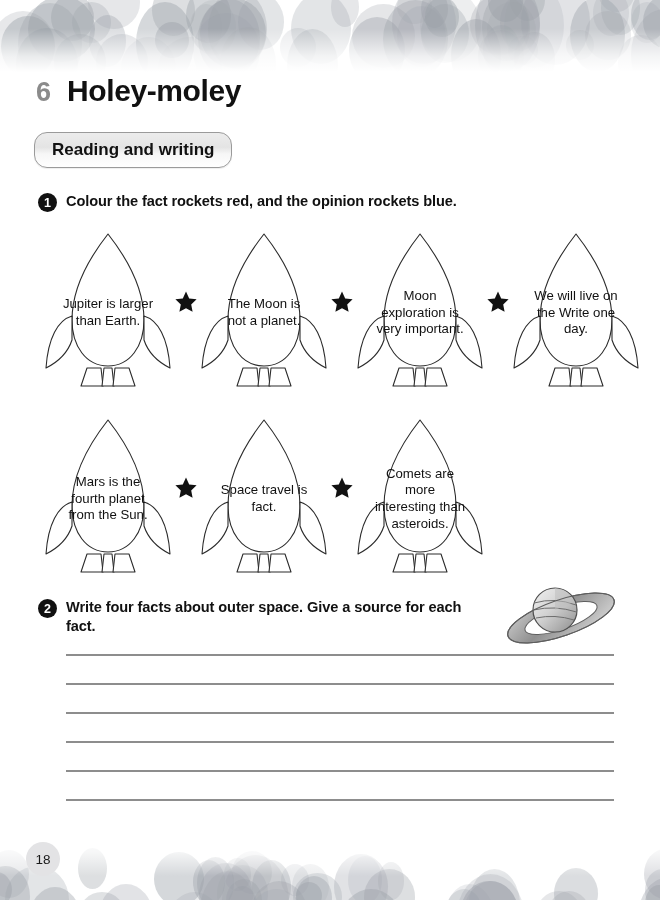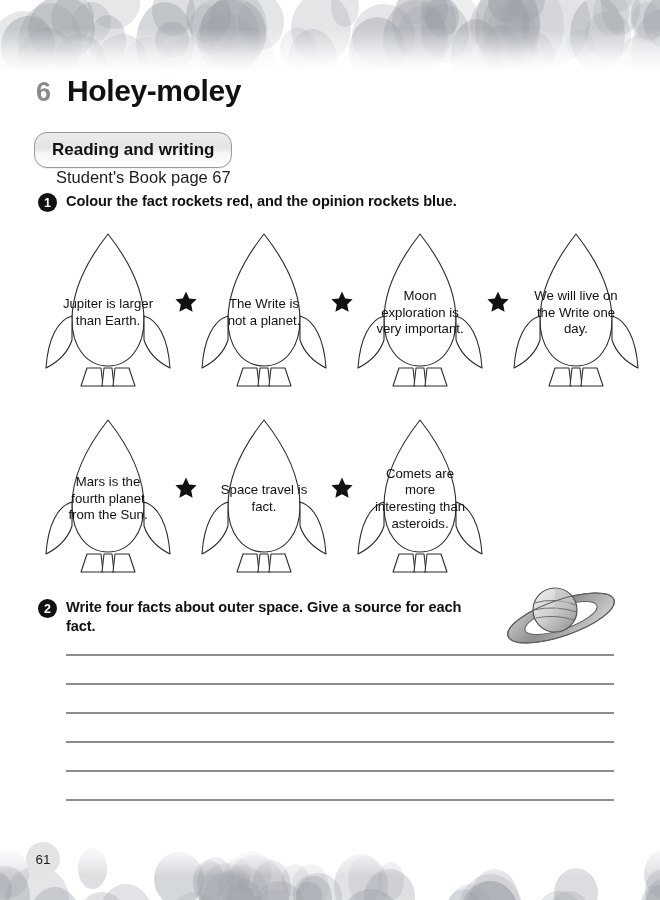--- a/index.html
+++ b/index.html
@@ -267,21 +267,20 @@
     <div style="position: absolute; left: 0px; top: 0px; width: 660px; height: 72px; background: linear-gradient(rgba(255, 255, 255, 0) 40%, rgba(255, 255, 255, 0.75) 78%, rgb(255, 255, 255) 100%);"></div>
   </div>
 
 <div class="unit-header">
   <div class="unit-number">6</div>
   <div class="unit-title">Holey-moley</div>
 </div>
 
 <div class="skill-row">
   <div class="skill-badge">Reading and writing</div>
-  <div class="sb-ref">Student's Book page 67</div>
 </div>
 
 <div class="task" id="task-1">
   <div class="task-num">1</div>
   <div class="task-text">Colour the fact rockets red, and the opinion rockets blue.</div>
 </div>
 
 <div class="rocket-row" id="rocket-row-1">
     <div class="rocket">
 <svg width="128" height="168" viewBox="0 0 128 168">
@@ -324,21 +323,21 @@
              C 14 134, 24 124, 28 112 Z"></path>
     <path d="M100 88
              C 114 92, 124 110, 126 140
              C 114 134, 104 124, 100 112 Z"></path>
     <path d="M43 140 L57 140 L59 158 L37 158 Z"></path>
     <path d="M60 140 L68 140 L70 158 L58 158 Z"></path>
     <path d="M71 140 L85 140 L91 158 L69 158 Z"></path>
   </g>
 </svg>
       <div class="rocket-text">
-        <span>The Write is not a planet.</span>
+        <span>The Moon is not a planet.</span>
       </div>
     </div>
     <div class="star-sep">
 <svg width="24" height="24" viewBox="0 0 24 24">
   <path d="M12 1.6 L15.2 8.4 L22.6 9.3 L17.2 14.4 L18.6 21.8 L12 18.2 L5.4 21.8 L6.8 14.4 L1.4 9.3 L8.8 8.4 Z" fill="#111111"></path>
 </svg>
     </div>
     <div class="rocket">
 <svg width="128" height="168" viewBox="0 0 128 168">
   <g fill="#ffffff" stroke="#2b2b2b" stroke-width="1.1" stroke-linejoin="round">
@@ -509,21 +508,21 @@
 
 <div id="writing-lines">
     <div class="wline" style="background: rgb(141, 141, 141);"></div>
     <div class="wline" style="background: rgb(141, 141, 141);"></div>
     <div class="wline" style="background: rgb(141, 141, 141);"></div>
     <div class="wline" style="background: rgb(141, 141, 141);"></div>
     <div class="wline" style="background: rgb(141, 141, 141);"></div>
     <div class="wline" style="background: rgb(141, 141, 141);"></div>
   </div>
 
-<div id="page-number">61</div>
+<div id="page-number">18</div>
 
 <div class="bubble-band" id="band-bottom">
     <div class="bubble" style="left: 252px; top: 20px; width: 39px; height: 54px; background: rgb(154, 160, 168); opacity: 0.34;"></div>
     <div class="bubble" style="left: 296px; top: 42px; width: 26px; height: 27px; background: rgb(154, 160, 168); opacity: 0.41;"></div>
     <div class="bubble" style="left: 224px; top: 18px; width: 27px; height: 33px; background: rgb(154, 160, 168); opacity: 0.23;"></div>
     <div class="bubble" style="left: 292px; top: 24px; width: 37px; height: 45px; background: rgb(154, 160, 168); opacity: 0.17;"></div>
     <div class="bubble" style="left: 548px; top: 51px; width: 42px; height: 46px; background: rgb(154, 160, 168); opacity: 0.27;"></div>
     <div class="bubble" style="left: 154px; top: 12px; width: 50px; height: 54px; background: rgb(154, 160, 168); opacity: 0.41;"></div>
     <div class="bubble" style="left: 638px; top: 38px; width: 57px; height: 80px; background: rgb(154, 160, 168); opacity: 0.35;"></div>
     <div class="bubble" style="left: 554px; top: 28px; width: 44px; height: 51px; background: rgb(154, 160, 168); opacity: 0.36;"></div>

